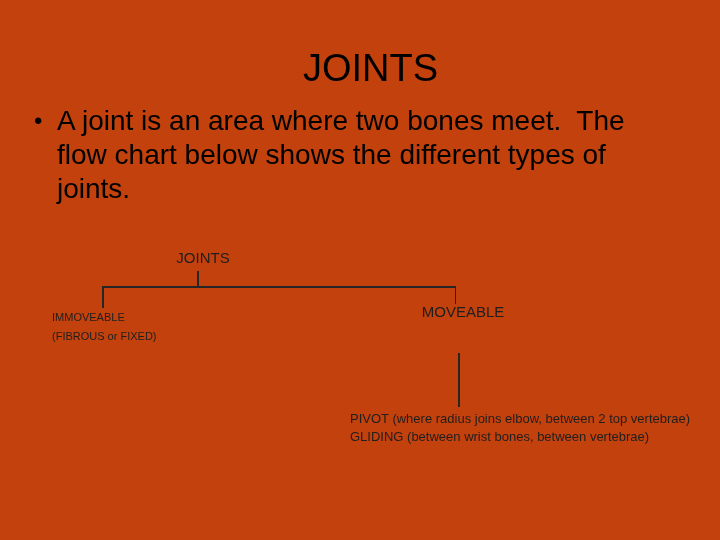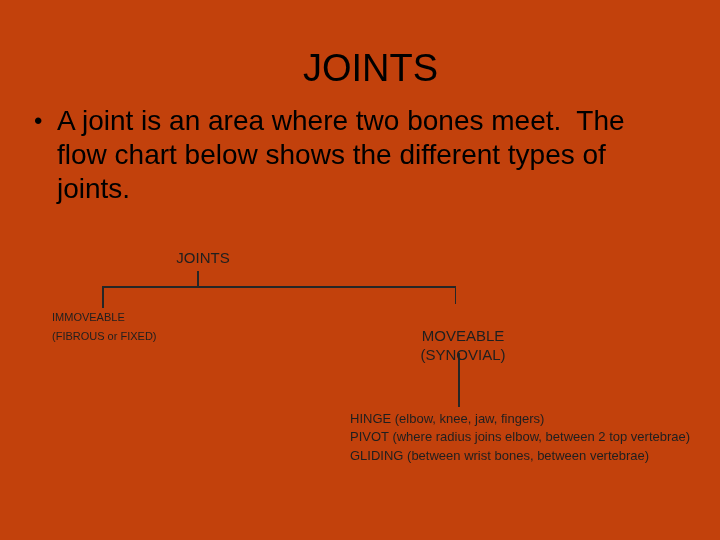--- a/index.html
+++ b/index.html
@@ -90,21 +90,20 @@
   }
   .fc-branch-right {
     position: absolute;
     left: 402px;
     top: 303px;
     width: 122px;
     font-size: 15px;
     line-height: 18.5px;
     text-align: center;
     white-space: nowrap;
-    margin-top: 24px;
   }
   .fc-types {
     position: absolute;
     left: 350px;
     top: 410px;
     font-size: 13px;
     line-height: 18.4px;
     white-space: nowrap;
   }
 </style>
@@ -129,23 +128,21 @@
     <div class="fc-line" style="left:454.5px; top:286px; width:1.5px; height:18px;"></div>
     <div class="fc-line" style="left:458px; top:353px; width:1.5px; height:54px;"></div>
 
     <div class="fc-branch-left">
       <div>IMMOVEABLE</div>
       <div>(FIBROUS or FIXED)</div>
     </div>
 
     <div class="fc-branch-right">
       <div>MOVEABLE</div>
-      <div>(SYNOVIAL)</div>
     </div>
 
     <div class="fc-types">
-      <div>HINGE (elbow, knee, jaw, fingers)</div>
       <div>PIVOT (where radius joins elbow, between 2 top vertebrae)</div>
       <div>GLIDING (between wrist bones, between vertebrae)</div>
     </div>
 
   </div>
 </div>
 
 </body></html>

